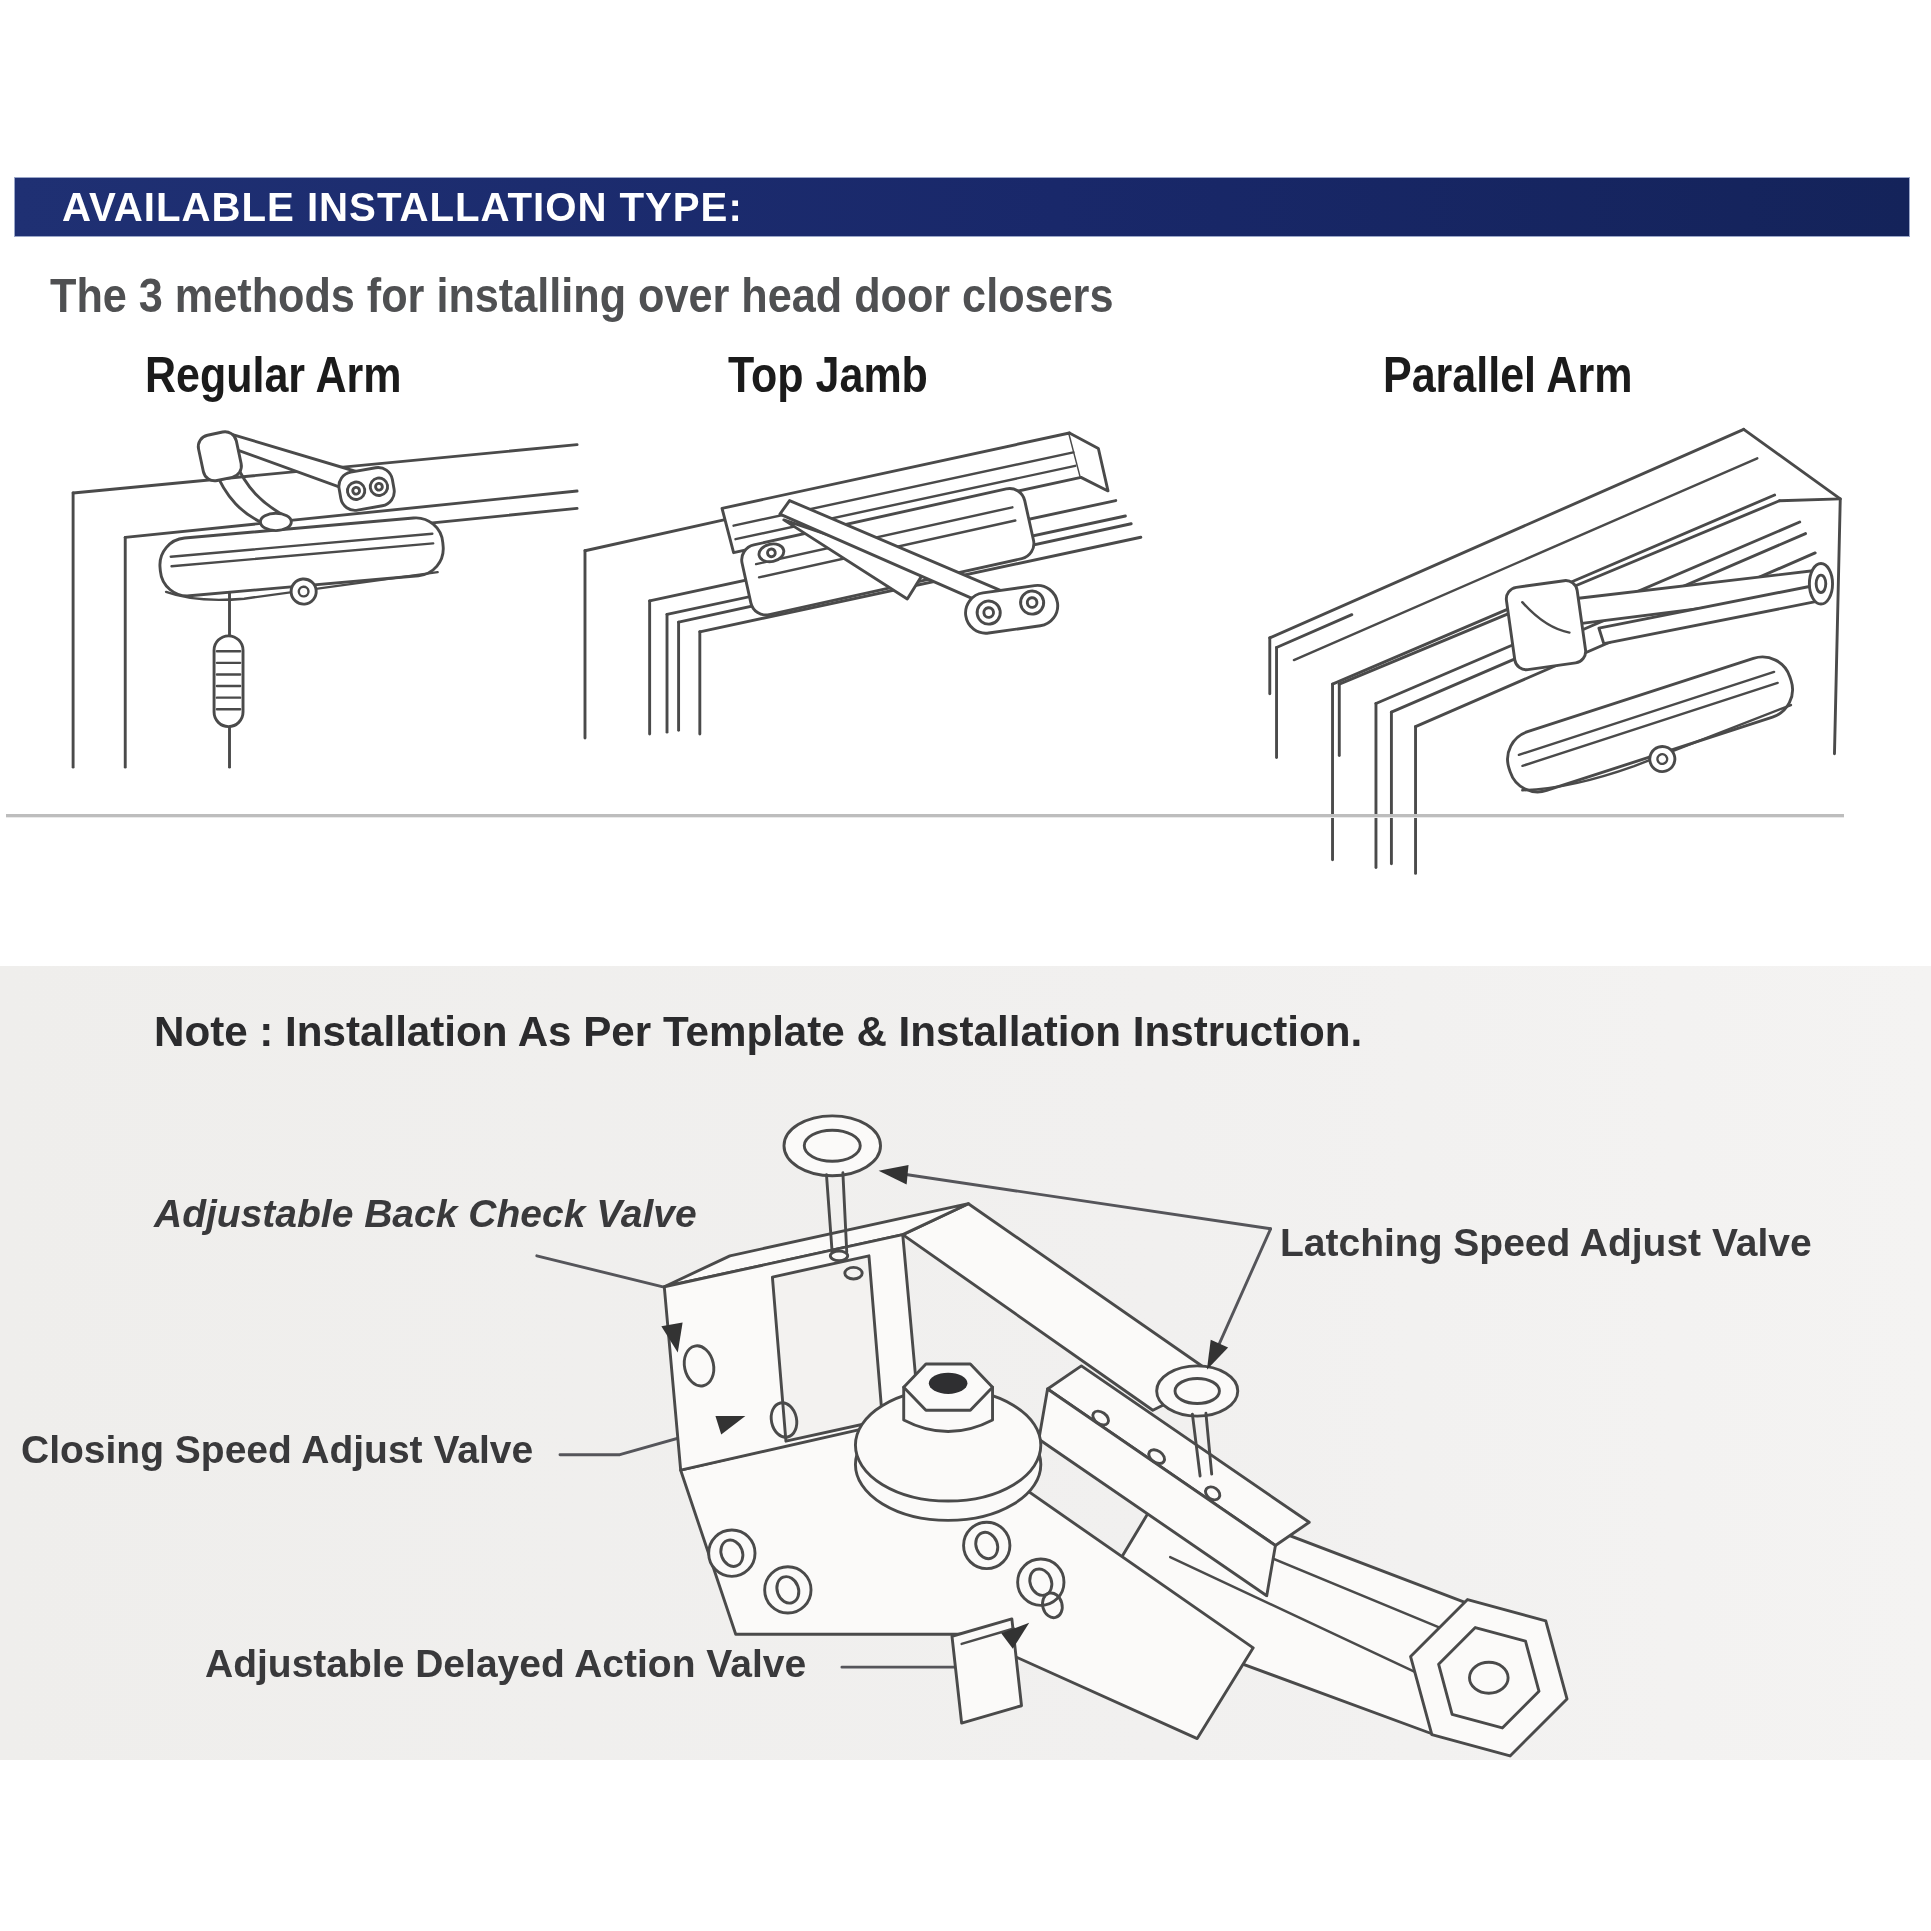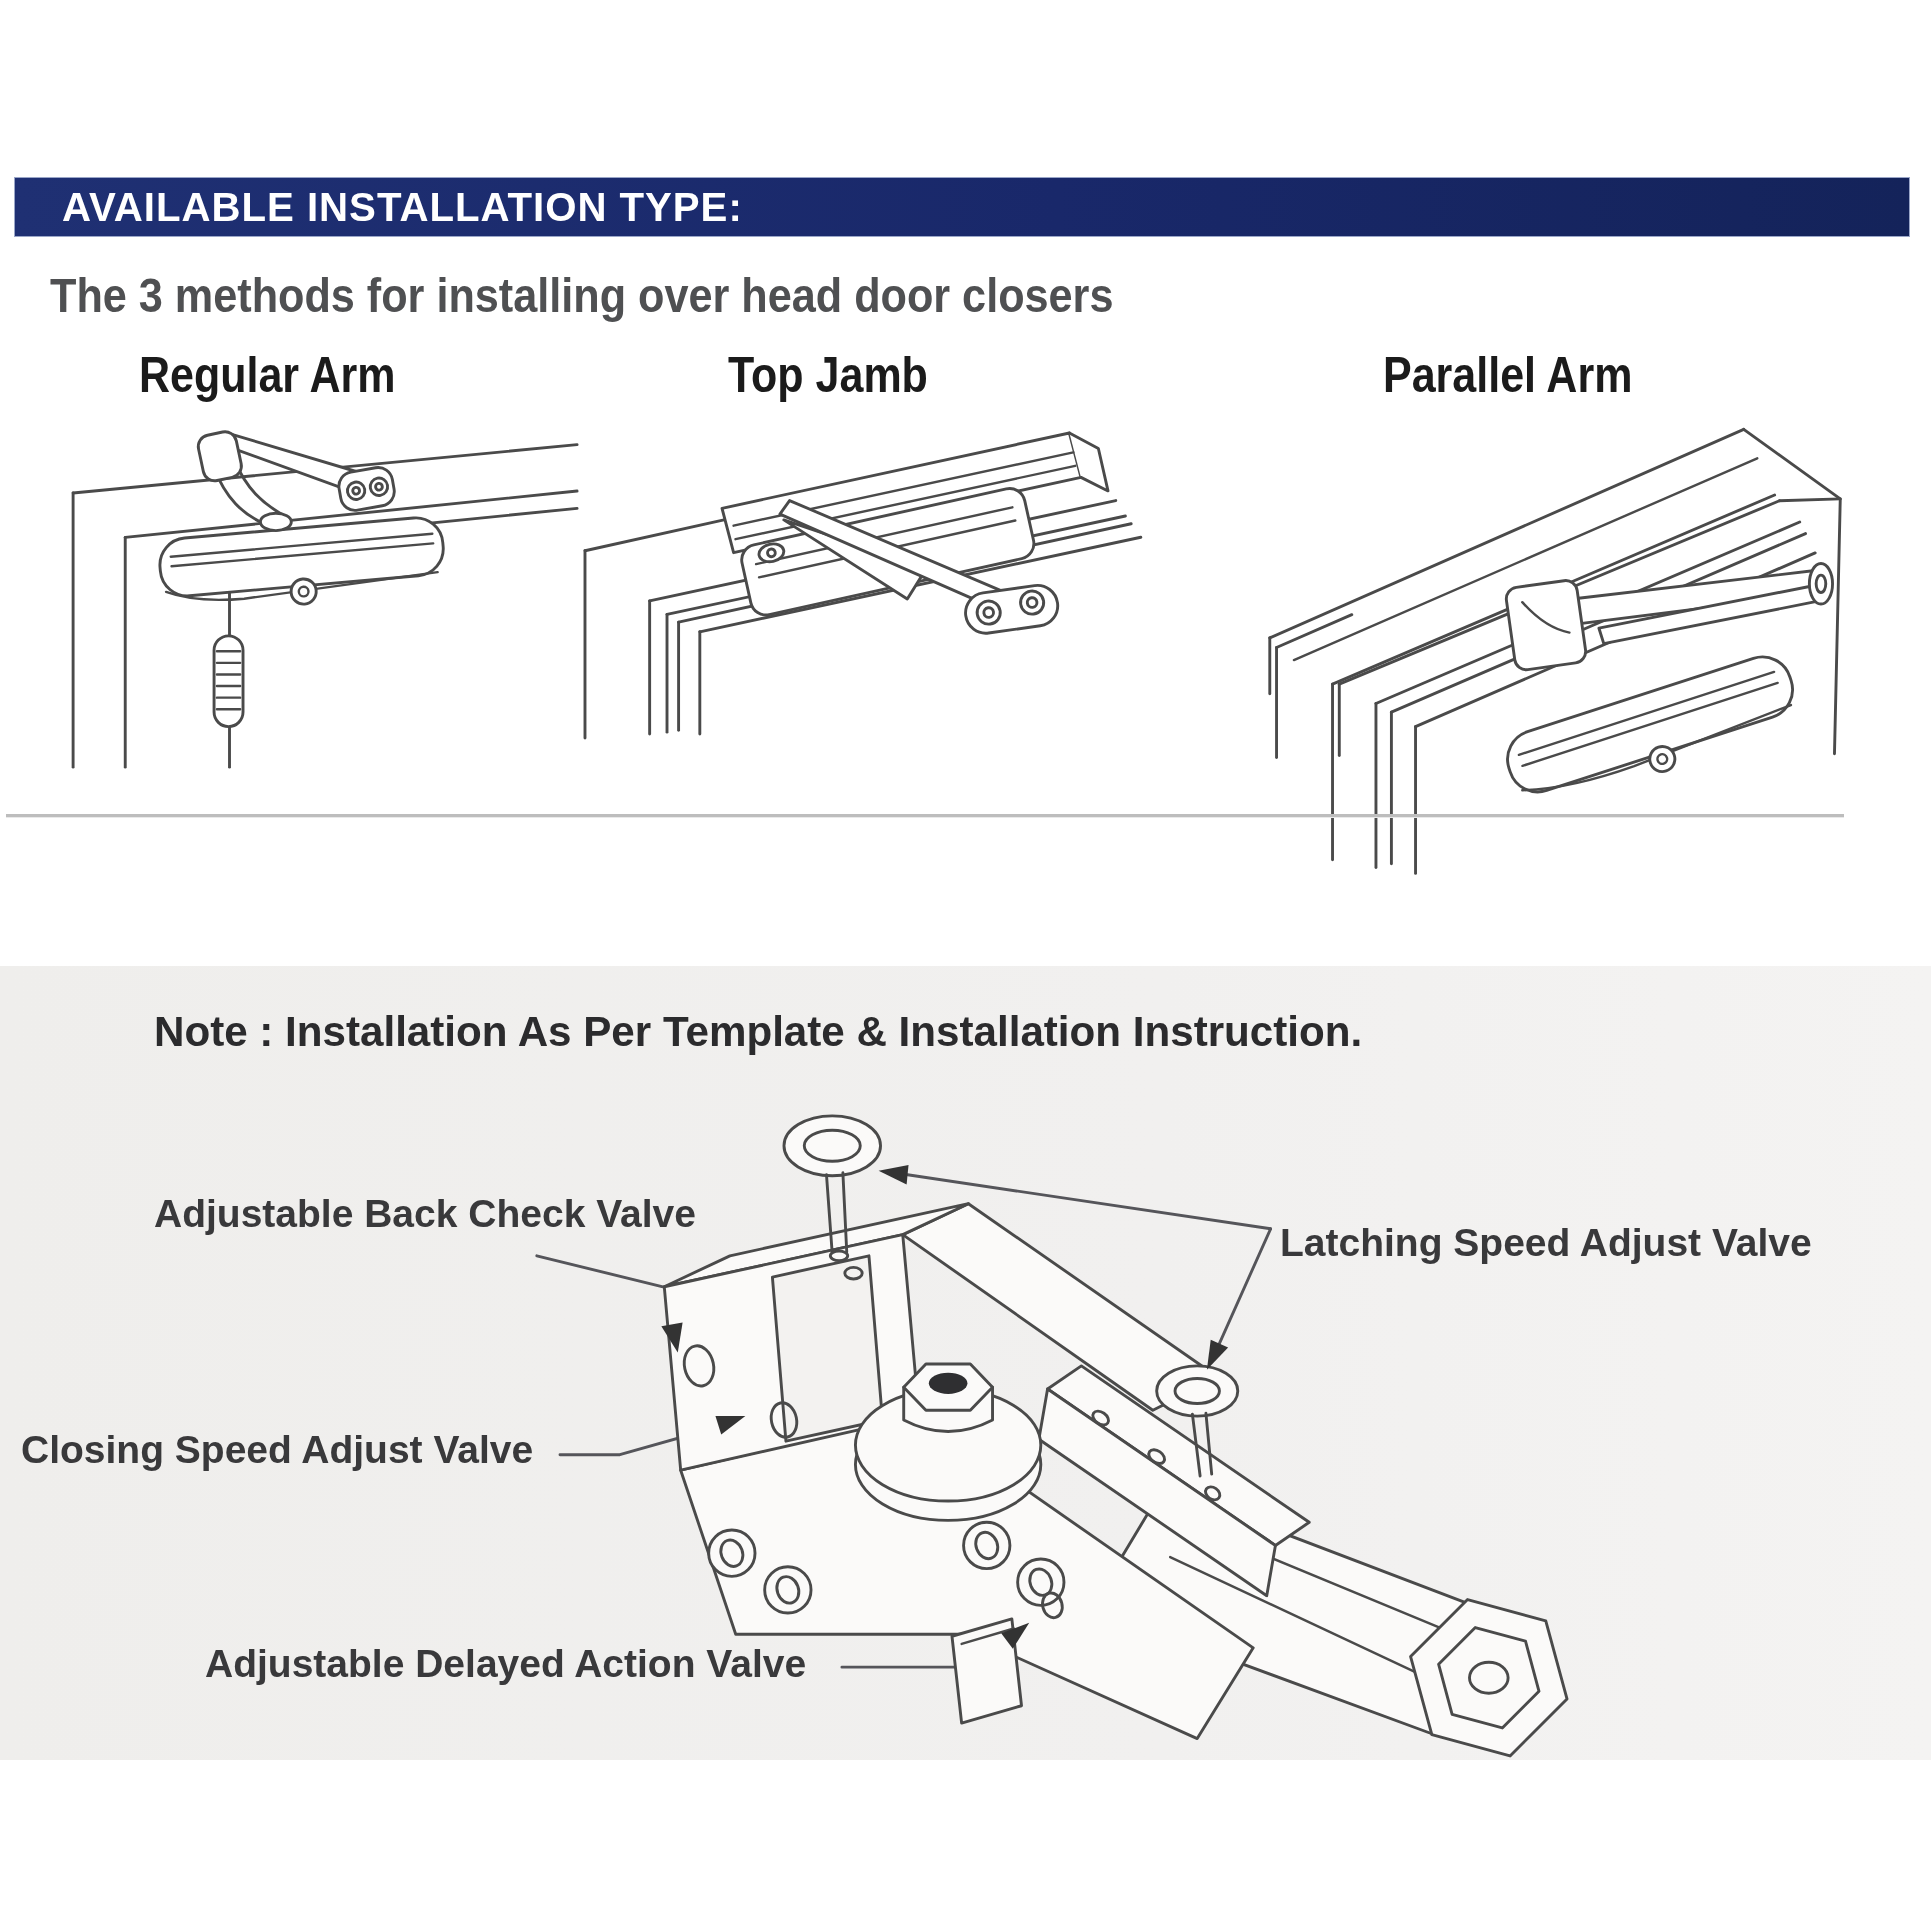--- a/index.html
+++ b/index.html
@@ -15,41 +15,41 @@
                  padding-left:48px; white-space:nowrap;
                  transform:scaleX(0.98); transform-origin:left center; }
 
   
   .methods-heading { position:absolute; left:50px; top:268px; font-size:48px;
                      font-weight:bold; color:#4f5052; white-space:nowrap; }
   .condensed { display:inline-block; transform:scaleX(0.9); transform-origin:left center;
                white-space:nowrap; }
   .method-label { position:absolute; top:346px; font-size:50px; font-weight:bold;
                   color:#1b1b1b; white-space:nowrap; }
-  #m-regular  { left:139px;text-align:center; }
+  #m-regular  { left:145px;text-align:center; }
   #m-topjamb  { left:728px; }
   #m-parallel { left:1383px; }
 
   .diagram { position:absolute; }
   #d-regular  { left:48px;   top:406px; }
   #d-topjamb  { left:579px;  top:406px; }
   #d-parallel { left:1236px; top:406px; }
 
   .divider { position:absolute; left:5.8px; top:814px; width:1838px; height:2.9px;
              background:#bdbdbd; border-bottom:1px solid #e9e9e9; }
 
   
   .note-panel { position:absolute; left:0; top:966px; width:1931px; height:794px;
                 background:linear-gradient(90deg,#efeeec 0%, #f1f0ef 60%, #f4f3f2 100%); }
   .note-text { position:absolute; left:154px; top:41px; font-size:43px; font-weight:600;
                color:#2b2b2d; white-space:nowrap; transform:scaleX(0.98);
                transform-origin:left center; }
   .callout { position:absolute; font-size:39px; font-weight:600; color:#39393b;
              white-space:nowrap; }
-  #c-backcheck { left:154px;  top:226px; }
+  #c-backcheck { left:154px;  top:226px;font-style:italic; }
   #c-latching  { left:1280px; top:236px;margin-top:19px; }
   #c-closing   { left:21px;   top:462px; }
   #c-delayed   { left:205px;  top:676px; }
 
   .panel-svg { position:absolute; left:0; top:0; }
   svg { display:block; }
 </style>
 </head>
 <body>
 

